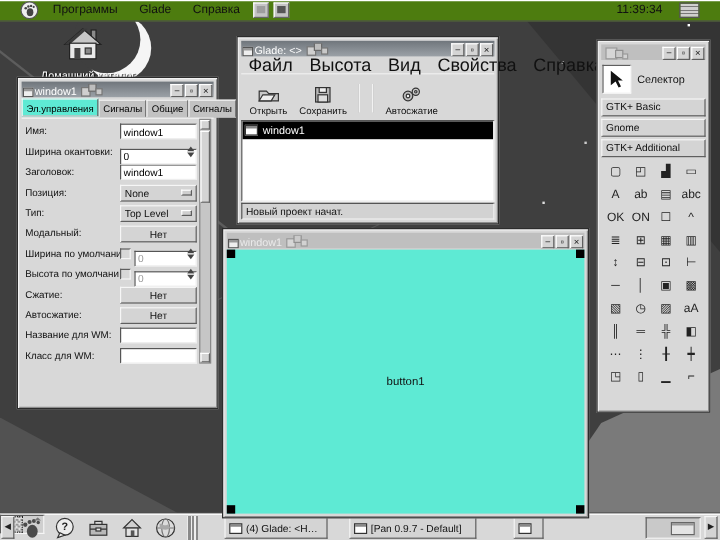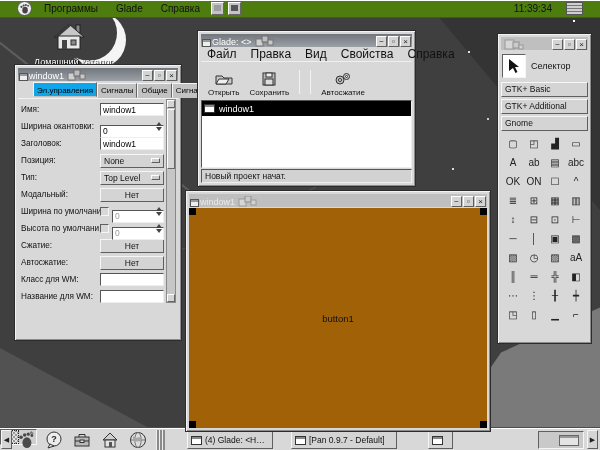--- a/index.html
+++ b/index.html
@@ -72,21 +72,21 @@
   .wico { flex:none; width:9px; height:8px; background:#eee; border:1px solid #555; box-shadow:inset 0 2px 0 #999; }
   .deco { flex:none; margin-left:2px; }
   .wbtns { margin-left:auto; display:flex; gap:1px; }
   .wbtn { width:11px; height:11px; background:#d4d4d4; border:1px solid; border-color:#fff #5e5e5e #5e5e5e #fff;
     font-size:8px; line-height:9px; text-align:center; color:#222; }
 
   
   #propwin { left:14px; top:64px; width:168px; height:277px; z-index:20; }
   .ptabs { display:flex; margin-top:2px; height:15px; }
   .ptab { font-size:8px; padding:2px 3px 1px; background:#c2c2c2; border:1px solid; border-color:#f4f4f4 #666 #c2c2c2 #f4f4f4; white-space:nowrap; }
-  .ptabs .ptab:nth-child(1) { background:#0ea5e9; position:relative; top:-1px; padding-top:3px;margin-left:15px; }
+  .ptabs .ptab:nth-child(1) { background:#5eead4; position:relative; top:-1px; padding-top:3px; }
   #prows { position:relative; border-top:1px solid #f2f2f2; padding:2px 14px 0 3px; }
   .prow { display:flex; align-items:center; height:17px; }
   .plabel { flex:1; font-size:8.2px; color:#111; white-space:nowrap; overflow:hidden; }
   .ptxt { width:64px; height:13px; background:#fff; border:1px solid; border-color:#555 #eee #eee #555;
     font-family:"Liberation Sans",sans-serif; font-size:8.5px; padding:0 2px; color:#000; }
   .pspin { position:relative; width:64px; height:13px; }
   .pspin .ptxt { width:100%; padding-right:9px; }
   .sarrs { position:absolute; right:1px; top:1px; width:8px; height:11px; }
   .sarrs i { position:absolute; left:1px; width:0; height:0; border-left:3px solid transparent; border-right:3px solid transparent; }
   .sarrs .up { top:1px; border-bottom:4px solid #444; }
@@ -101,35 +101,35 @@
   .prow.chk .plabel { flex:1; }
   .prow.chk .pspin { width:52px; }
   #pscroll { position:absolute; right:2px; top:0; bottom:2px; width:10px; background:#c6c6c6; border:1px solid #888; }
   #pscroll .sa { position:absolute; left:0; width:8px; height:8px; background:#d4d4d4; border:1px solid; border-color:#fff #666 #666 #fff; }
   #pscroll .sa.t { top:0; } #pscroll .sa.b { bottom:0; }
   #pscroll .th { position:absolute; left:0; top:9px; width:8px; height:60px; background:#d4d4d4; border:1px solid; border-color:#fff #666 #666 #fff; }
 
   
   #gladewin { left:197px; top:30px; width:219px; height:157px; z-index:20; display:flex; flex-direction:column; }
   #gmenubar { display:flex; gap:2px; height:15px; align-items:center; border-bottom:1px solid #efefef; }
-  .gmenu { font-size:12px; color:#111; padding:0 6px; }
+  .gmenu { font-size:15px; color:#111; padding:0 6px; }
   #gtoolbar { display:flex; align-items:flex-end; gap:4px; height:37px; padding:1px 4px; }
   .titem { display:flex; flex-direction:column; align-items:center; font-size:8px; color:#111; gap:1px; padding:1px 3px; }
   .tsep { width:1px; height:24px; background:#8a8a8a; border-right:1px solid #f2f2f2; margin:0 3px 4px; }
   #gtree { flex:1; background:#fff; border:1px solid; border-color:#555 #eee #eee #555; margin:1px 0; overflow:hidden; }
   .trow { display:flex; align-items:center; gap:4px; height:15px; padding:0 2px; font-size:9px; }
   .trow.sel { background:#000; color:#fff; }
   #gstatus { height:14px; border:1px solid; border-color:#555 #eee #eee #555; background:#d2d2d2;
     font-size:8.5px; color:#111; padding:0 3px; line-height:12px; }
 
   
   #designwin { left:185px; top:190px; width:306px; height:242px; z-index:40; }
   #designbody { position:absolute; left:3px; top:17px; right:3px; bottom:3px; background:#d9d9d9; }
   #designbtn { position:absolute; inset:0; display:flex; align-items:center; justify-content:center;
-    font-size:9.5px; color:#111; background:#a16207; border:none; font-family:"Liberation Sans",sans-serif; }
+    font-size:9.5px; color:#111; background:#5eead4; border:none; font-family:"Liberation Sans",sans-serif; }
   .handle { position:absolute; width:7px; height:7px; background:#000; z-index:2; }
   .handle.tl { left:0; top:0; } .handle.tr { right:0; top:0; }
   .handle.bl { left:0; bottom:0; } .handle.br { right:0; bottom:0; }
 
   
   #palette { left:497px; top:33px; width:95px; height:311px; z-index:20; }
   #selector-row { display:flex; align-items:center; gap:5px; height:28px; margin:2px 1px; }
   #selector-btn { width:24px; height:24px; background:#fff; display:flex; align-items:center; justify-content:center; }
   #selector-lbl { font-size:9px; color:#111; }
   .pcat { display:block; width:100%; height:15px; margin:2px 0; font-family:"Liberation Sans",sans-serif;
@@ -260,25 +260,25 @@
       </div>
       <div class="prow">
         <span class="plabel">Сжатие:</span>
         <button class="pbtn raised">Нет</button>
       </div>
       <div class="prow">
         <span class="plabel">Автосжатие:</span>
         <button class="pbtn raised">Нет</button>
       </div>
       <div class="prow">
+        <span class="plabel">Название для WM:</span>
+        <input class="ptxt" value="" style="">
+      </div>
+      <div class="prow">
         <span class="plabel">Класс для WM:</span>
-        <input class="ptxt" value="" style="">
-      </div>
-      <div class="prow">
-        <span class="plabel">Название для WM:</span>
         <input class="ptxt" value="" style="">
       </div>
       <div id="pscroll">
         <span class="sa t"></span>
         <span class="th"></span>
         <span class="sa b"></span>
       </div>
     </div>
   </div>
 
@@ -292,21 +292,21 @@
         <rect x="13" y="4" width="5" height="5" fill="#c8c8c8" stroke="#777"></rect>
       </svg>
       <span class="wbtns">
         <span class="wbtn">−</span>
         <span class="wbtn">▫</span>
         <span class="wbtn">×</span>
       </span>
     </div>
     <div id="gmenubar">
       <span class="gmenu">Файл</span>
-        <span class="gmenu">Правка</span>
+        <span class="gmenu">Высота</span>
         <span class="gmenu">Вид</span>
         <span class="gmenu">Свойства</span>
         <span class="gmenu">Справка</span>
     </div>
     <div id="gtoolbar">
       <span class="titem">
         <svg width="20" height="16" viewBox="0 0 20 16">
           <path d="M2 13 L2 5 L8 5 L10 7 L18 7 L18 13 Z" fill="#c9c9c9" stroke="#333"></path>
           <path d="M2 13 L5 8 L15 8 L12 13 Z" fill="#efefef" stroke="#333"></path>
         </svg>
@@ -382,22 +382,22 @@
     </div>
     <div id="selector-row">
       <span id="selector-btn" class="sunken">
         <svg width="14" height="16" viewBox="0 0 14 16">
           <polygon points="2,1 2,13 6,10 8.5,15 10.5,14 8,9 12,9" fill="#111"></polygon>
         </svg>
       </span>
       <span id="selector-lbl">Селектор</span>
     </div>
     <button class="pcat raised">GTK+ Basic</button>
+      <button class="pcat raised">Gnome</button>
       <button class="pcat raised">GTK+ Additional</button>
-      <button class="pcat raised">Gnome</button>
     <div id="pgrid">
       <span class="pcell">
           <span class="pglyph">▢</span>
         </span>
         <span class="pcell">
           <span class="pglyph">◰</span>
         </span>
         <span class="pcell">
           <span class="pglyph">▟</span>
         </span>

